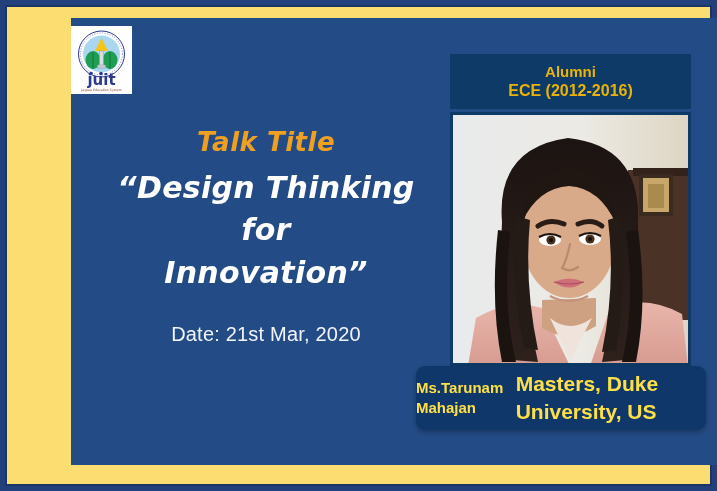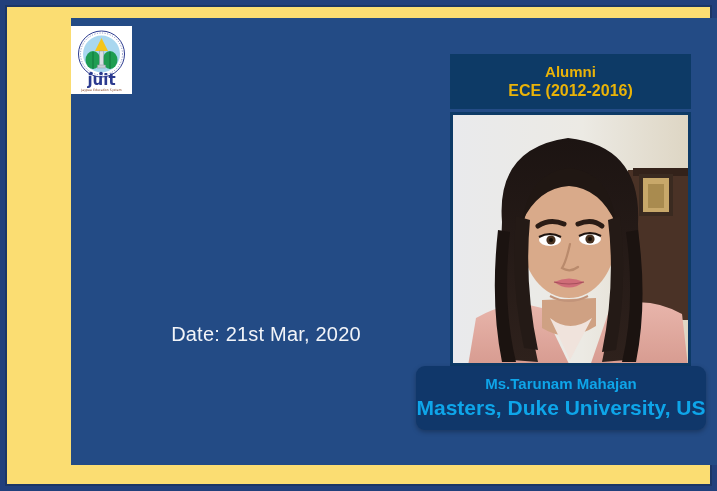--- a/index.html
+++ b/index.html
@@ -143,27 +143,27 @@
   .photo-svg { display: block; width: 241px; height: 254px; }
 
   .name-plate {
     position: absolute;
     left: 345px;
     top: 348px;
     width: 290px;
     height: 64px;
     background: #10376a;
     border-radius: 9px;
-    color: #0ea5e9;
+    color: #fde047;
     font-weight: bold;
     font-size: 15px;
     line-height: 1.35;
     text-align: left;
     display: flex;
-    flex-direction: column;
+    flex-direction: row;
     align-items: center;
     justify-content: center;
     box-sizing: border-box;
     box-shadow: 0 2px 5px rgba(0,0,0,0.28);
   }
   .name-plate .nm-line1 { font-size: 15px; }
   .name-plate .nm-line2 { font-size: 21px; }
 </style>
 </head>
 <body>
@@ -194,20 +194,27 @@
         <rect x="26.5" y="39" width="8" height="3" fill="#c9ced6" stroke="#8f98a5" stroke-width="0.5"></rect>
 
         <circle cx="20" cy="47.5" r="1.8" fill="#2b3a8f"></circle>
         <circle cx="30" cy="47.5" r="1.8" fill="#2b3a8f"></circle>
 
         <text x="30.5" y="59" text-anchor="middle" font-family="DejaVu Sans, sans-serif" font-size="15" font-weight="bold" fill="#2b3a8f">juit</text>
         <text x="30.5" y="65" text-anchor="middle" font-family="DejaVu Sans, sans-serif" font-size="3.2" fill="#8a4a2a">Jaypee Education System</text>
       </svg>
     </div>
 
+    <div class="left-col">
+      <div class="talk-label">Talk Title</div>
+      <div class="talk-title">
+        <div>“Design Thinking for</div>
+        <div>Innovation”</div>
+      </div>
+    </div>
 
     <div class="talk-date">Date: 21st Mar, 2020</div>
 
     <div class="alumni-header">
       <div class="line1">Alumni</div>
       <div class="line2">ECE (2012-2016)</div>
     </div>
 
     <div class="photo-frame">
       <svg class="photo-svg" viewBox="0 0 241 254" xmlns="http://www.w3.org/2000/svg">

